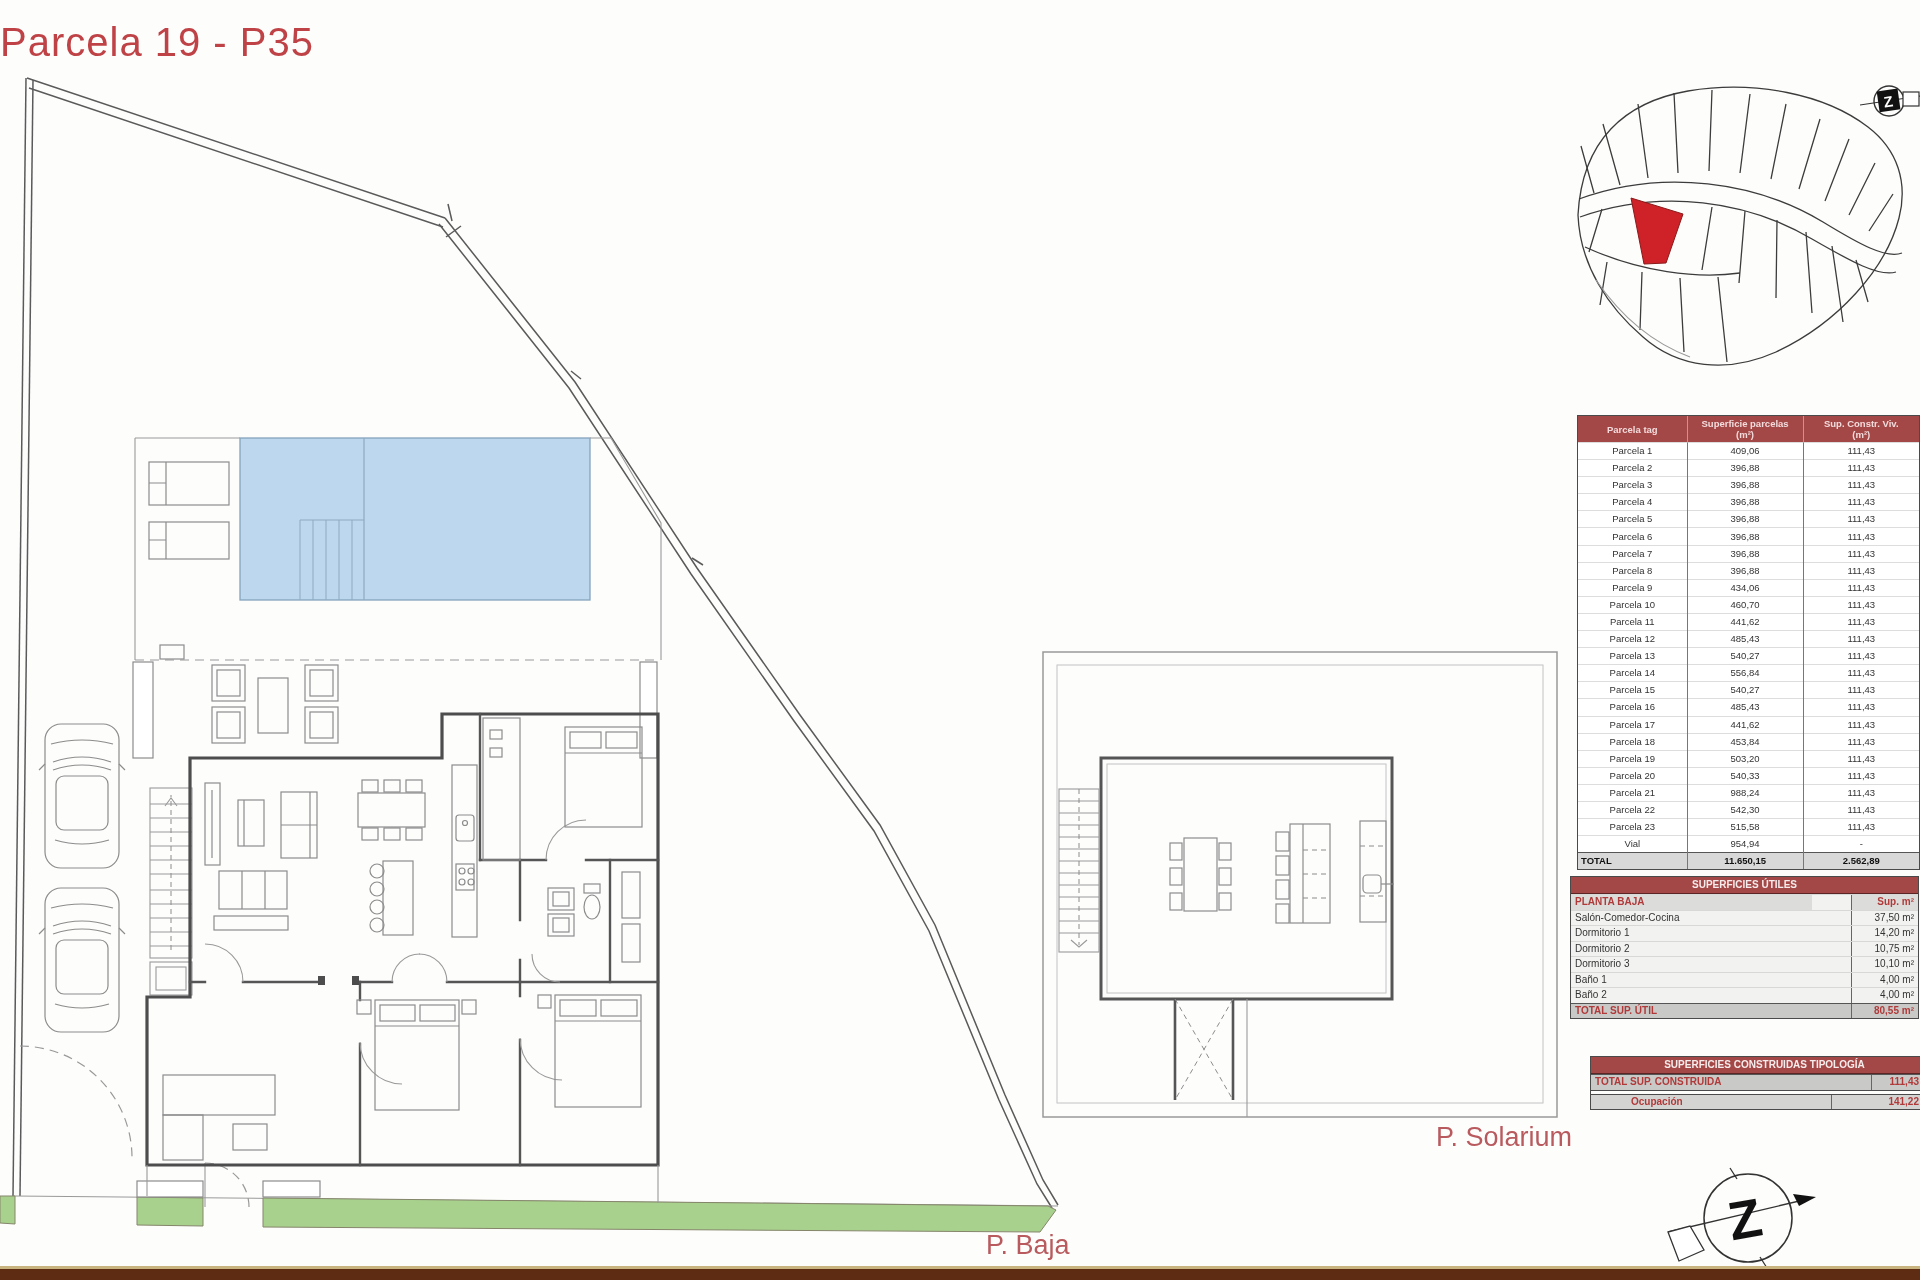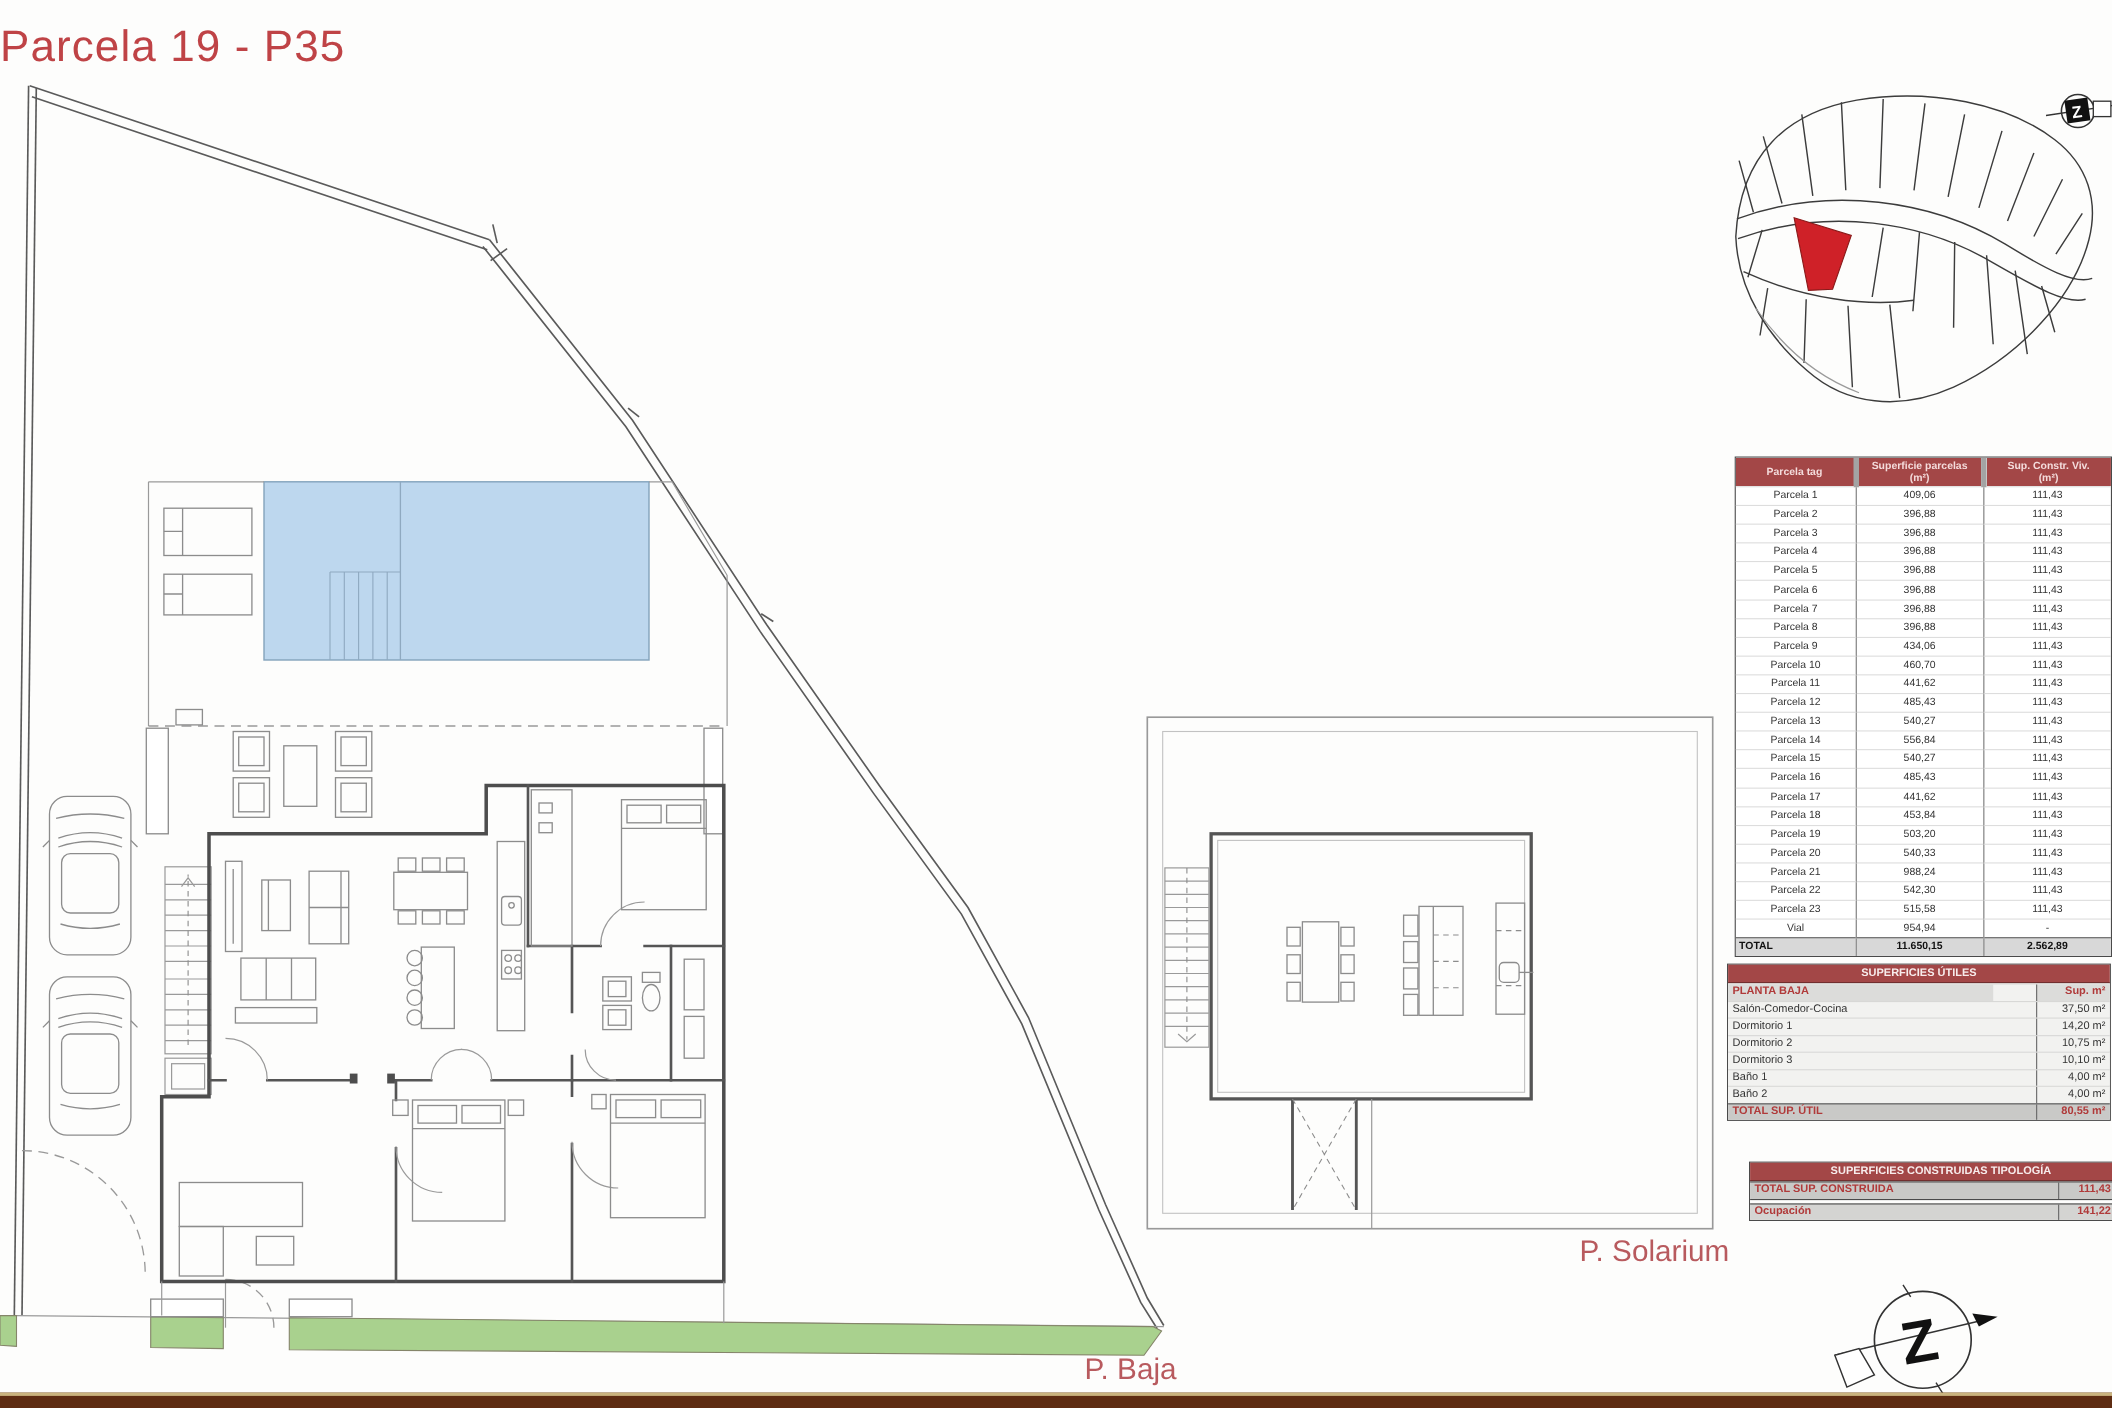--- a/index.html
+++ b/index.html
@@ -22,41 +22,41 @@
   .plan-label{position:absolute;color:#b85a5e;font-size:27px;}
   .lbl-baja{left:986px;top:1230px;}
   .lbl-sol{left:1436px;top:1122px;}
 
   .tbl{position:absolute;border:1px solid #4a4a4a;background:#fff;font-size:9.5px;color:#333;}
   .tbl table{border-collapse:collapse;width:100%;table-layout:fixed;}
   .tbl td,.tbl th{padding:0 3px;overflow:hidden;white-space:nowrap;}
 
   
   #t1{left:1577px;top:415px;width:341px;}
-  #t1 th{background:#a34747;color:#f4dcdc;font-weight:bold;font-size:9.5px;line-height:11px;height:26px;border-left:5px solid #a3a3a3;}
+  #t1 th{background:#a34747;color:#f4dcdc;font-weight:bold;font-size:9.5px;line-height:11px;height:26px;border-left:1px solid #a3a3a3;}
   #t1 th:first-child{border-left:none;}
   #t1 td{height:16.1px;text-align:center;border-left:1px solid #777;border-top:1px solid #ddd;line-height:10px;}
   #t1 td:first-child{border-left:none;}
   #t1 tr.total td{background:#d8d8d8;font-weight:bold;color:#111;border-top:1px solid #555;}
   #t1 tr.total td:first-child{text-align:left;margin-top:20px;}
 
   
   #t2{left:1570px;top:876px;width:347px;font-size:10px;}
   #t3{left:1590px;top:1056px;width:347px;font-size:10px;}
   .ttl{background:#a34747;color:#f7ecec;font-weight:bold;text-align:center;font-size:10px;
        height:16px;line-height:16px;border-bottom:1px solid #5c2525;}
   .row2{display:flex;height:14.5px;line-height:14.5px;background:#f2f2f0;border-top:1px solid #d8d8d6;gap:39px;}
   .row2 .c-l{flex:1;padding-left:4px;}
   .row2 .c-r{width:62px;text-align:right;padding-right:4px;border-left:1px solid #666;}
   .row2.sub .c-l,.row2.sub .c-r{color:#b03a3a;font-weight:bold;background:#dcdcda;}
   .row2.tot{background:#c9c9c7;border-top:1px solid #555;}
   .row2.tot .c-l,.row2.tot .c-r{color:#b03a3a;font-weight:bold;}
   .gap3{height:3px;background:#fdfdfc;border-top:1px solid #4a4a4a;}
   .row2.ocup{border-top:1px solid #4a4a4a;background:#d4d4d2;}
-  .row2.ocup .c-l,.row2.ocup .c-r{color:#b03a3a;font-weight:bold;}
+  .row2.ocup .c-l,.row2.ocup .c-r{color:#b03a3a;font-weight:bold;padding-left:40px;}
 
   .bottom-bar{position:absolute;left:0;top:1266px;width:1920px;height:14px;box-sizing:border-box;
               background:#5e2c12;border-top:3px solid #c9b37e;}
 </style>
 </head>
 <body>
 
 <div class="canvas">
 
   <svg width="1920" height="1280" viewBox="0 0 1920 1280">

